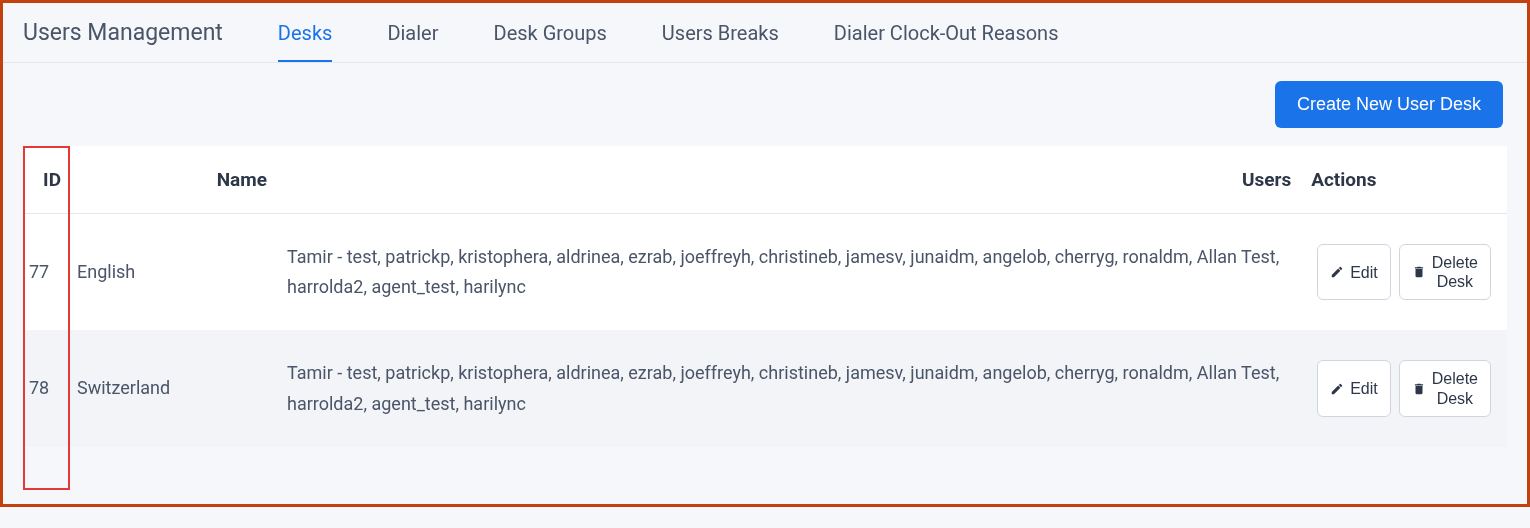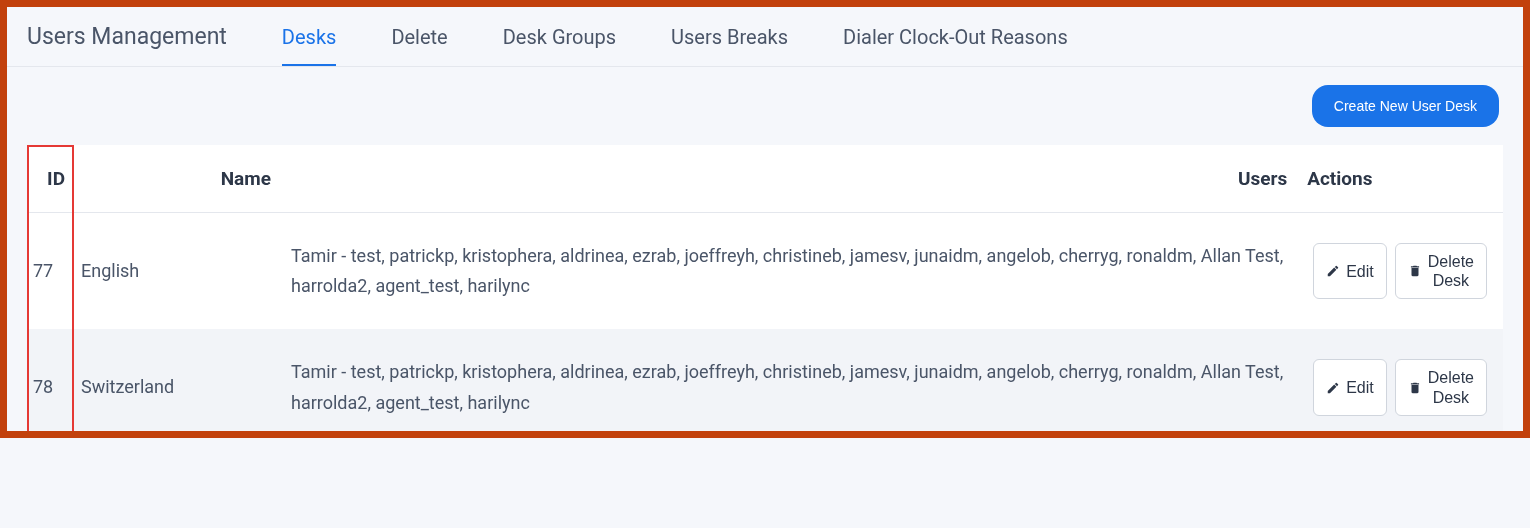--- a/index.html
+++ b/index.html
@@ -8,22 +8,22 @@
       box-sizing: border-box;
     }
     body {
       font-family: -apple-system, BlinkMacSystemFont, 'Segoe UI', Roboto, sans-serif;
       background: #f5f7fb;
       color: #4a5568;
       font-size: 14px;
     }
     .container {
       width: 1530px;
-      height: 438px;
-      border: 7px solid #c2410c;
+      height: 507px;
+      border: 3px solid #c2410c;
       background: #f5f7fb;
       overflow: hidden;
     }
     .tabs {
       display: flex;
       align-items: center;
       padding: 0 20px;
       border-bottom: 1px solid #e4e7ed;
       height: 60px;
       gap: 55px;
@@ -47,22 +47,22 @@
     .actions-bar {
       display: flex;
       justify-content: flex-end;
       padding: 18px 24px;
     }
     .btn-primary {
       background: #1a73e8;
       color: white;
       border: none;
       padding: 13px 22px;
-      font-size: 14px;
-      border-radius: 16px;
+      font-size: 18px;
+      border-radius: 6px;
       cursor: pointer;
     }
     .table-wrapper {
       padding: 0 20px;
       position: relative;
     }
     .id-highlight-box {
       position: absolute;
       left: 20px;
       top: 0px;
@@ -137,21 +137,21 @@
       flex-shrink: 0;
     }
   </style>
 </head>
 <body>
 
 <div class="container">
   <div class="tabs">
     <div class="page-title">Users Management</div>
     <div class="tab active">Desks</div>
-    <div class="tab">Delete</div>
+    <div class="tab">Dialer</div>
     <div class="tab">Desk Groups</div>
     <div class="tab">Users Breaks</div>
     <div class="tab">Dialer Clock-Out Reasons</div>
   </div>
 
   <div class="actions-bar">
     <button class="btn-primary">Create New User Desk</button>
   </div>
 
   <div class="table-wrapper">

